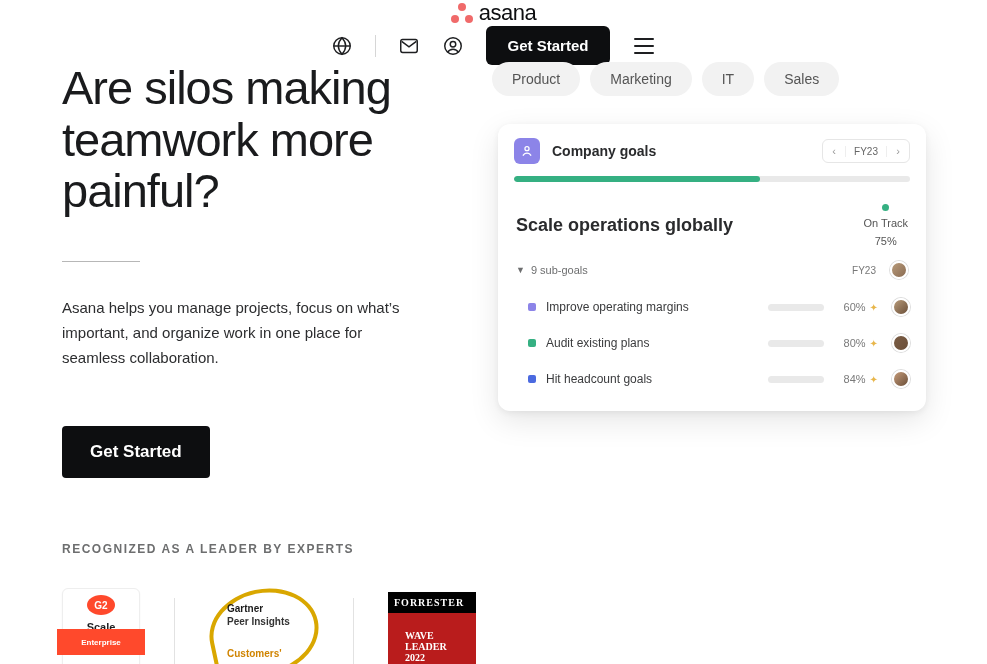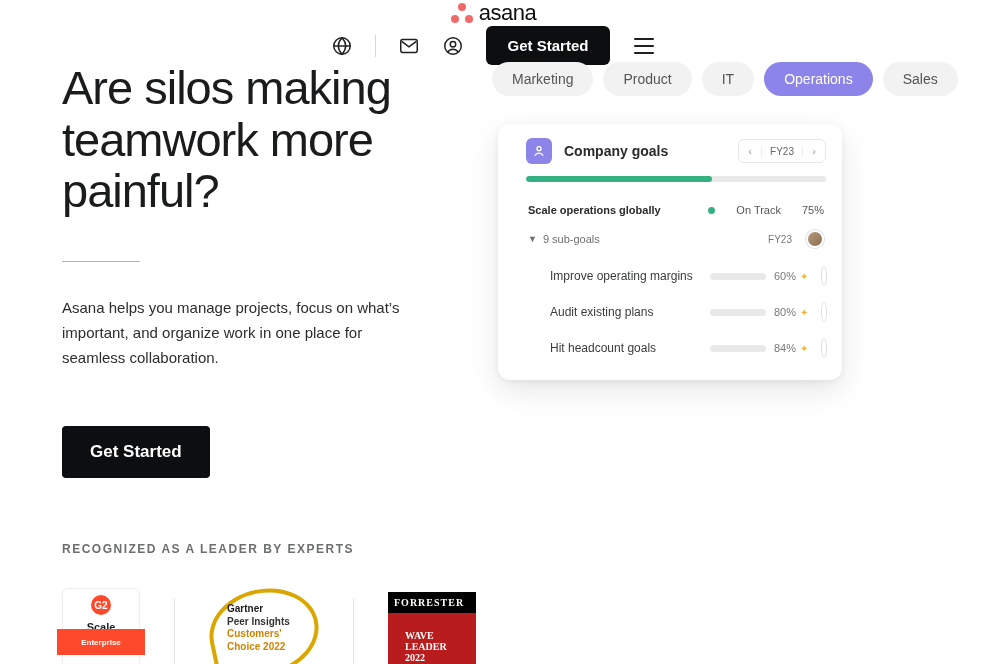--- a/index.html
+++ b/index.html
@@ -114,40 +114,40 @@
 
   
   .g2 {
     width: 78px; height: 88px; position: relative;
     border:1px solid #eee; border-radius:6px;
     background:#fff;
     display:flex; flex-direction:column; align-items:center; justify-content:flex-start;
     padding-top:6px;
     box-shadow:0 1px 2px rgba(0,0,0,0.05);
   }
-  .g2-dot{width:20px;height:20px;border-radius:50%;background:#ff492c;display:flex;align-items:center;justify-content:center;color:#fff;font-size:10px;font-weight:700;}
+  .g2-dot{width:28px;height:20px;border-radius:50%;background:#ff492c;display:flex;align-items:center;justify-content:center;color:#fff;font-size:10px;font-weight:700;}
   .g2 .t1{font-size:11px;font-weight:600;margin-top:6px;}
   .g2 .rib{position:absolute;bottom:20px;left:-6px;right:-6px;height:26px;background:#ff492c;color:#fff;font-size:8px;display:flex;align-items:center;justify-content:center;font-weight:600;}
 
   
   .gartner {
     width: 110px; height: 86px; position: relative;
   }
   .gartner-ring {
     position:absolute; inset:0;
     border:4px solid #d9a700;
     border-radius:50% 50% 50% 0;
     transform: rotate(-12deg);
   }
   .gartner-inner{
     position:absolute; top:14px; left:18px;
     font-size:10px; line-height:1.25; font-weight:600; color:#333;
   }
   .gartner-inner .brand{font-weight:700;color:#1a1a1a;}
-  .gartner-inner .orange{color:#d08400;}
+  .gartner-inner .orange{color:#d08400;margin-top:20px;}
 
   
   .forr {
     width: 88px; height: 80px;
     display:flex; flex-direction:column;
     font-family: Georgia, serif;
   }
   .forr .top{background:#000;color:#fff;font-size:10px;font-weight:700;letter-spacing:1px;padding:5px 6px;}
   .forr .mid{background:#b91c1c;color:#fff;font-size:10px;font-weight:700;padding:17px;}
   .forr .bot{background:#000;color:#c9c9c9;font-size:7px;padding:6px;line-height:1.3;font-family:-apple-system,sans-serif;}
@@ -169,25 +169,25 @@
     font-weight:500;
     cursor:pointer;
     border:none;
   }
   .tab.active {
     background:#8c84e8;
     color:#fff;
   }
 
   .card {
-    width: 344px;
+    width: 428px;
     background:#fff;
     border-radius:12px;
     box-shadow: 0 10px 30px rgba(0,0,0,0.1), 0 2px 6px rgba(0,0,0,0.06);
-    padding: 0 0 14px 12px;
+    padding: 0 0 14px 0;
     margin-left: 6px;
   }
   .card-head {
     display:flex; align-items:center; gap:12px;
     padding: 14px 16px 12px;
   }
   .card-head-icon{
     width:26px;height:26px;border-radius:6px;background:#8c84e8;
     display:flex;align-items:center;justify-content:center;color:#fff;
   }
@@ -200,22 +200,22 @@
   .fy{font-size:10px;color:#666;padding:0 8px;border-left:1px solid #eee;border-right:1px solid #eee;}
 
   .card-bar{height:6px;background:#e9e9e9;margin:0 16px;border-radius:3px;overflow:hidden;}
   .card-bar-fill{height:100%;width:62%;background:#35b082;border-radius:3px;}
 
   .card-body{padding:6px 16px 0;}
   .row-main{
     display:flex;align-items:center;justify-content:space-between;
     padding:16px 2px 8px;
   }
-  .row-main .name{font-size:11px;font-weight:700;color:#2a2b2d;}
-  .row-main .status{display:flex;align-items:center;gap:21px;font-size:11px;color:#555;}
+  .row-main .name{font-size:18px;font-weight:700;color:#2a2b2d;}
+  .row-main .status{display:flex;align-items:center;gap:6px;font-size:11px;color:#555;flex-direction:column;}
   .dot-green{width:7px;height:7px;border-radius:50%;background:#35b082;}
 
   .row-sub{
     display:flex;align-items:center;justify-content:space-between;
     padding:6px 2px 10px;
     border-bottom: none;
   }
   .row-sub .sub-label{display:flex;align-items:center;gap:6px;font-size:11px;color:#6d6e6f;}
   .caret{font-size:9px;color:#6d6e6f;}
   .row-sub .fy2{font-size:10px;color:#777;margin-right:6px;}
@@ -321,24 +321,23 @@
           <div class="bot">Collaborative Work Management Tools</div>
         </div>
 
       </div>
     </div>
   </div>
 
   <div class="hero-right">
 
     <div class="tabs" id="tabs">
+        <button class="tab">Product</button>
         <button class="tab">Marketing</button>
-        <button class="tab">Product</button>
         <button class="tab">IT</button>
-        <button class="tab active">Operations</button>
         <button class="tab">Sales</button>
       </div>
 
     <div class="card">
       <div class="card-head">
         <div class="card-head-icon">
           <svg width="14" height="14" viewBox="0 0 24 24" fill="none" stroke="currentColor" stroke-width="2.2">
             <circle cx="12" cy="8" r="3.5"></circle>
               <path d="M5 20c1.8-3.5 5-4.5 7-4.5s5.2 1 7 4.5"></path>
           </svg>

